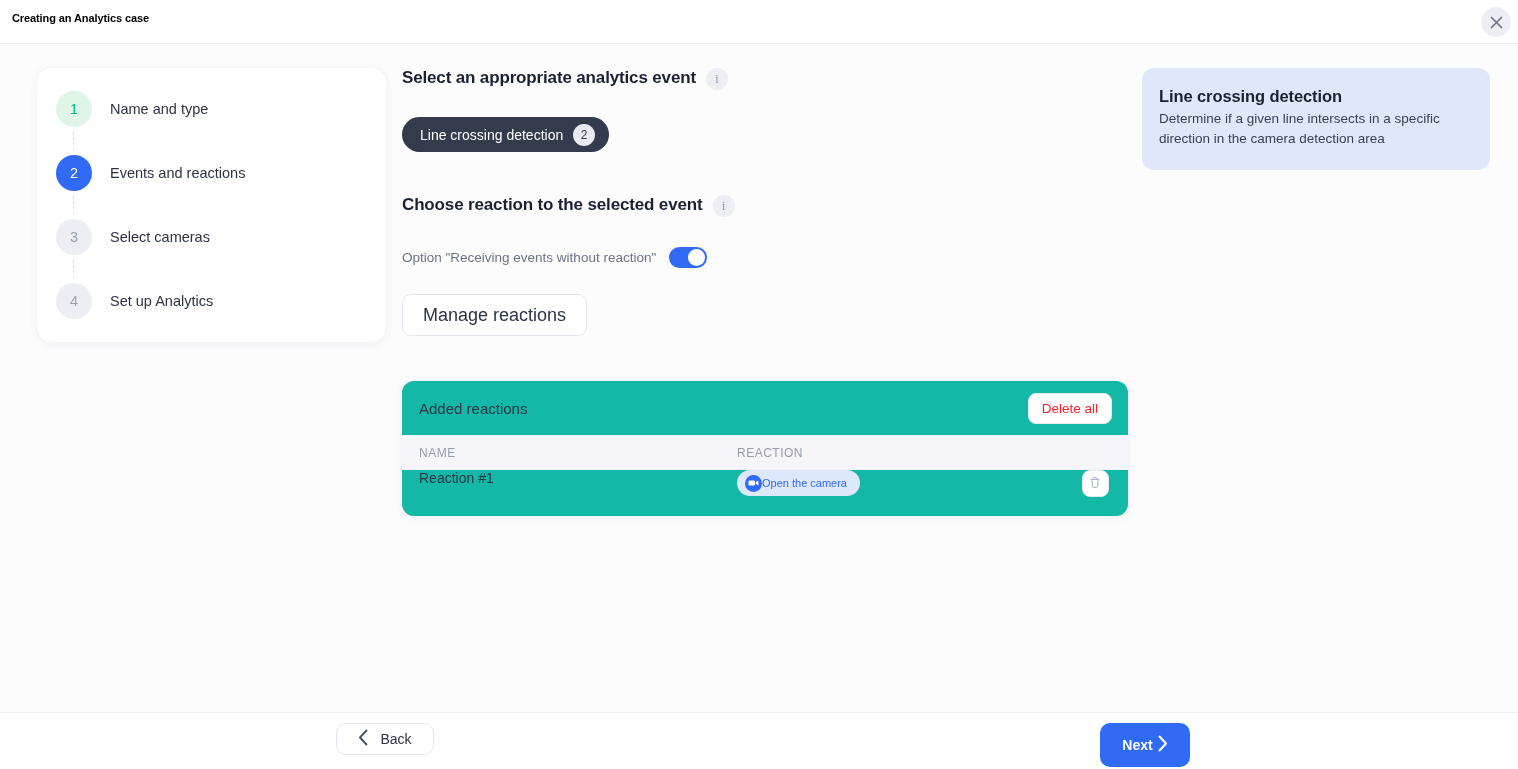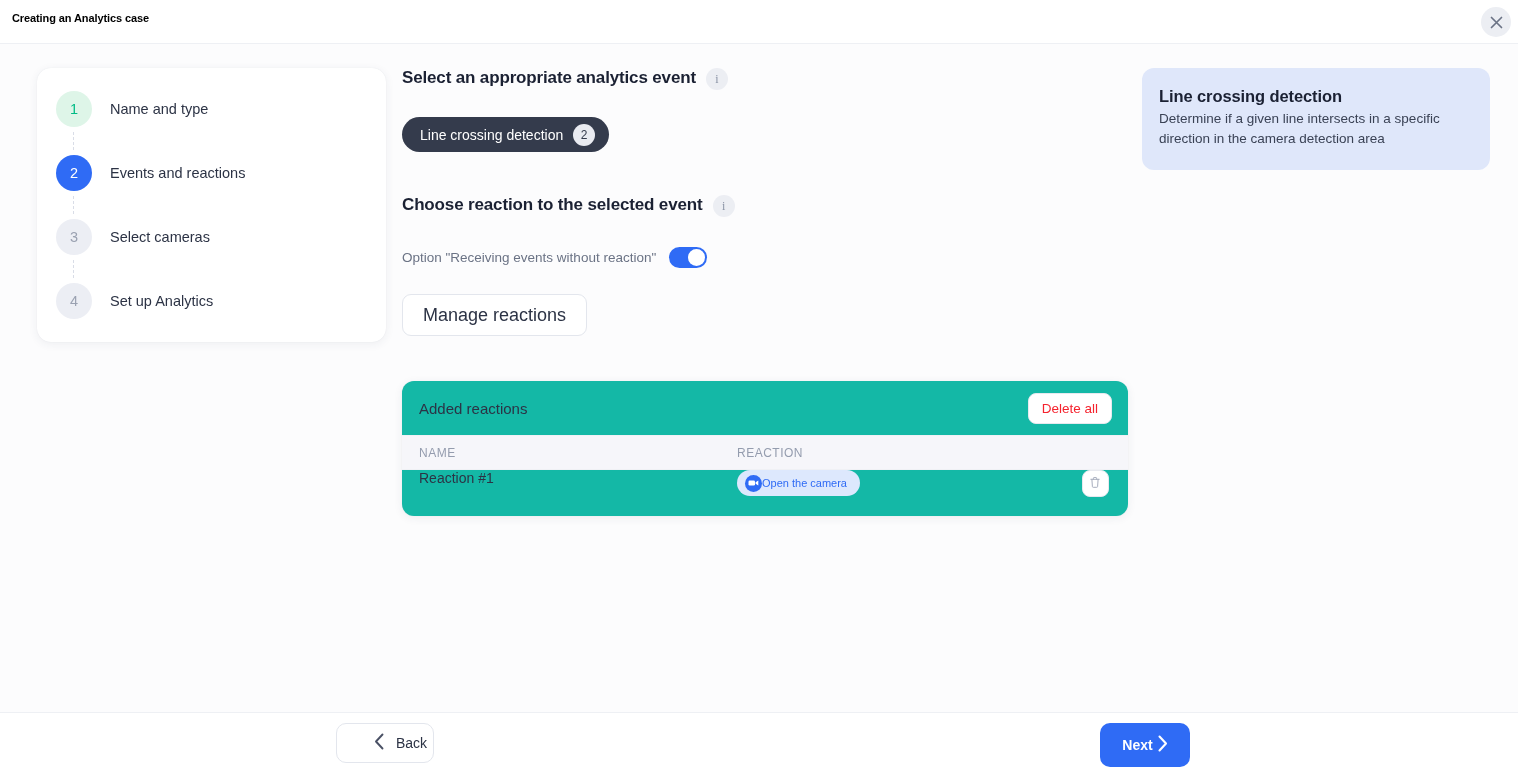--- a/index.html
+++ b/index.html
@@ -300,27 +300,27 @@
   .footer {
     position: absolute;
     left: 0; top: 712px;
     width: 1518px; height: 57px;
     background: #ffffff;
     border-top: 1px solid #eef0f4;
   }
   .btn-back {
     position: absolute;
     left: 336px; top: 10px;
-    width: 98px; height: 40px;
+    width: 98px; height: 32px;
     background: #ffffff;
     border: 1px solid #e3e6ed;
     border-radius: 10px;
     display: flex;
     align-items: center;
-    justify-content: flex-end;
+    justify-content: center;
     gap: 11px;
     cursor: pointer;
     font-size: 14px;
     color: #2c3345;
     font-family: "Liberation Sans", sans-serif;
   }
   .btn-next {
     position: absolute;
     left: 1100px; top: 10px;
     width: 90px; height: 44px;

